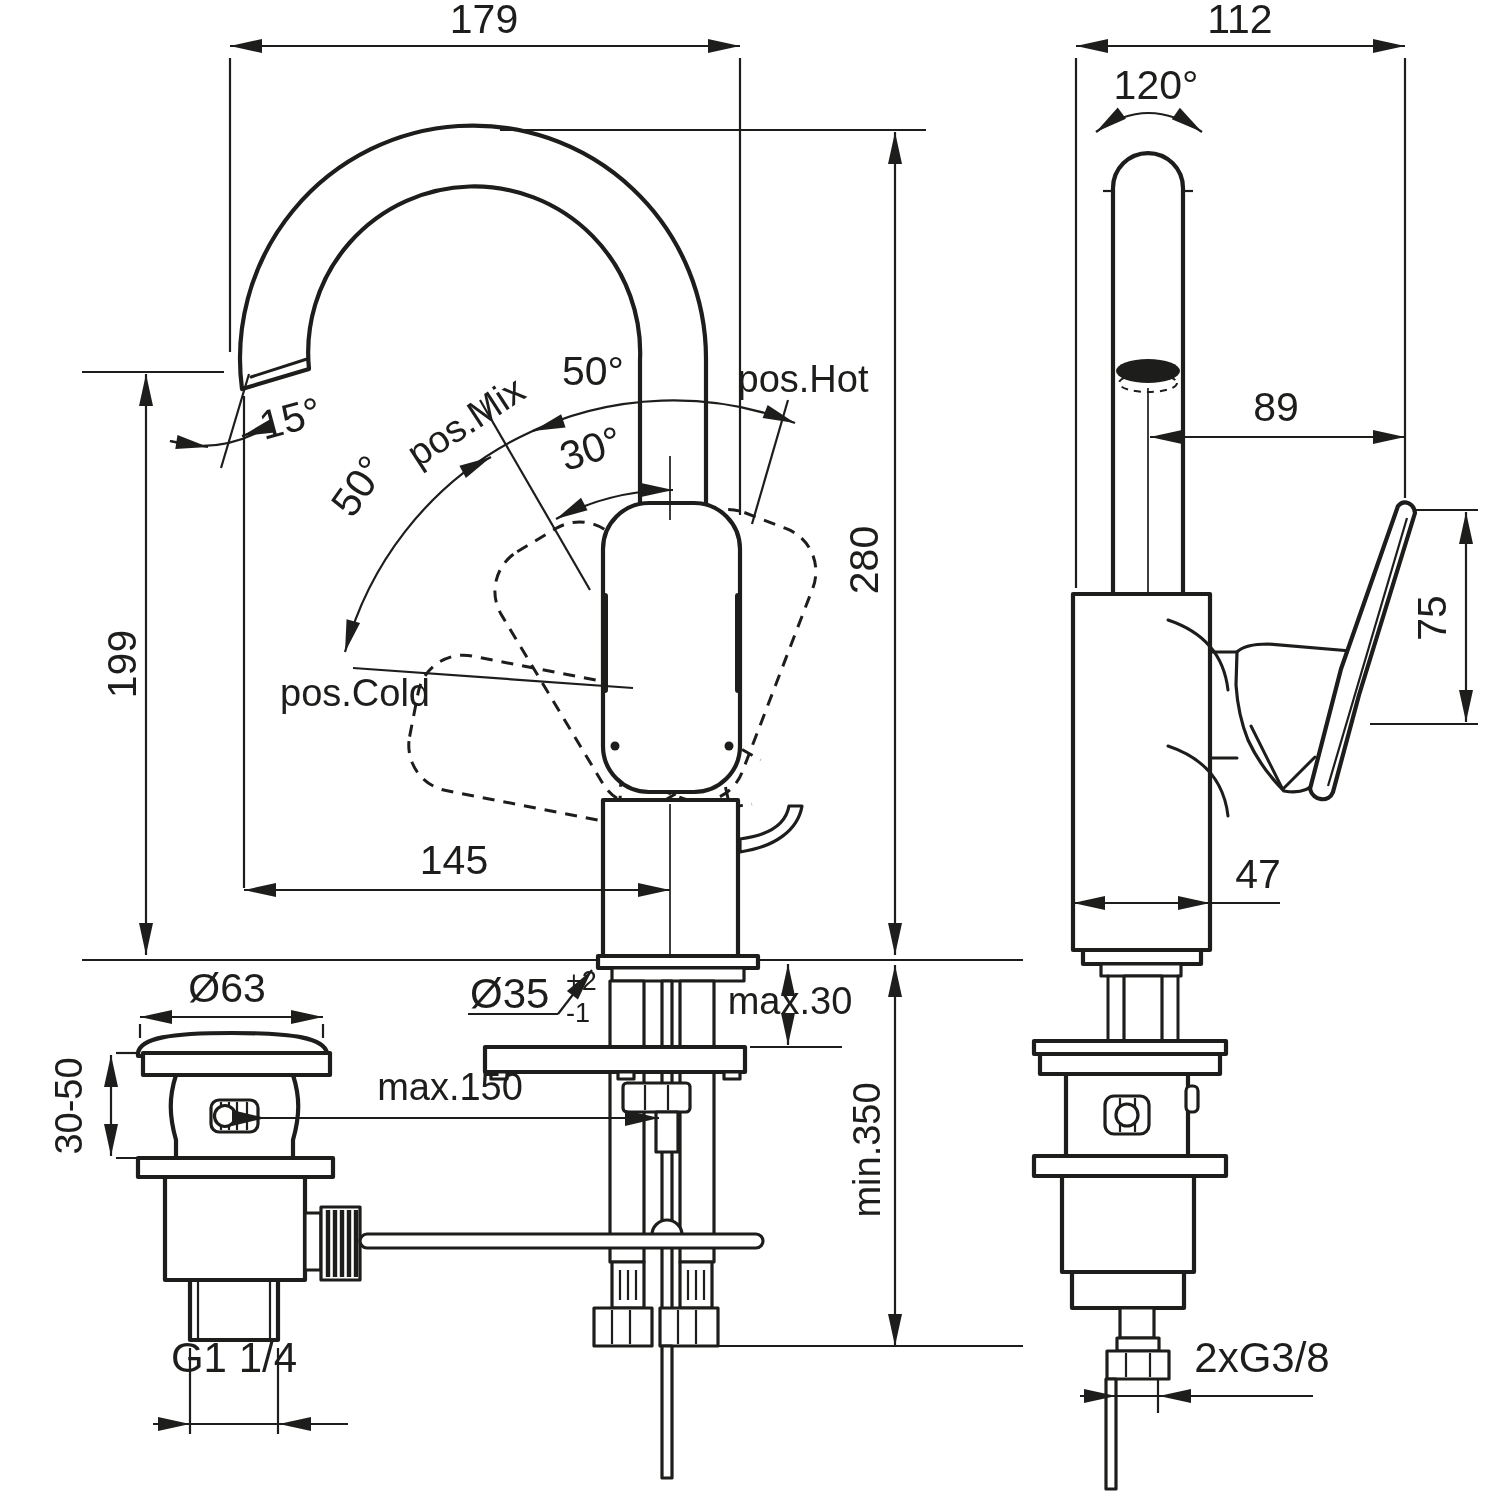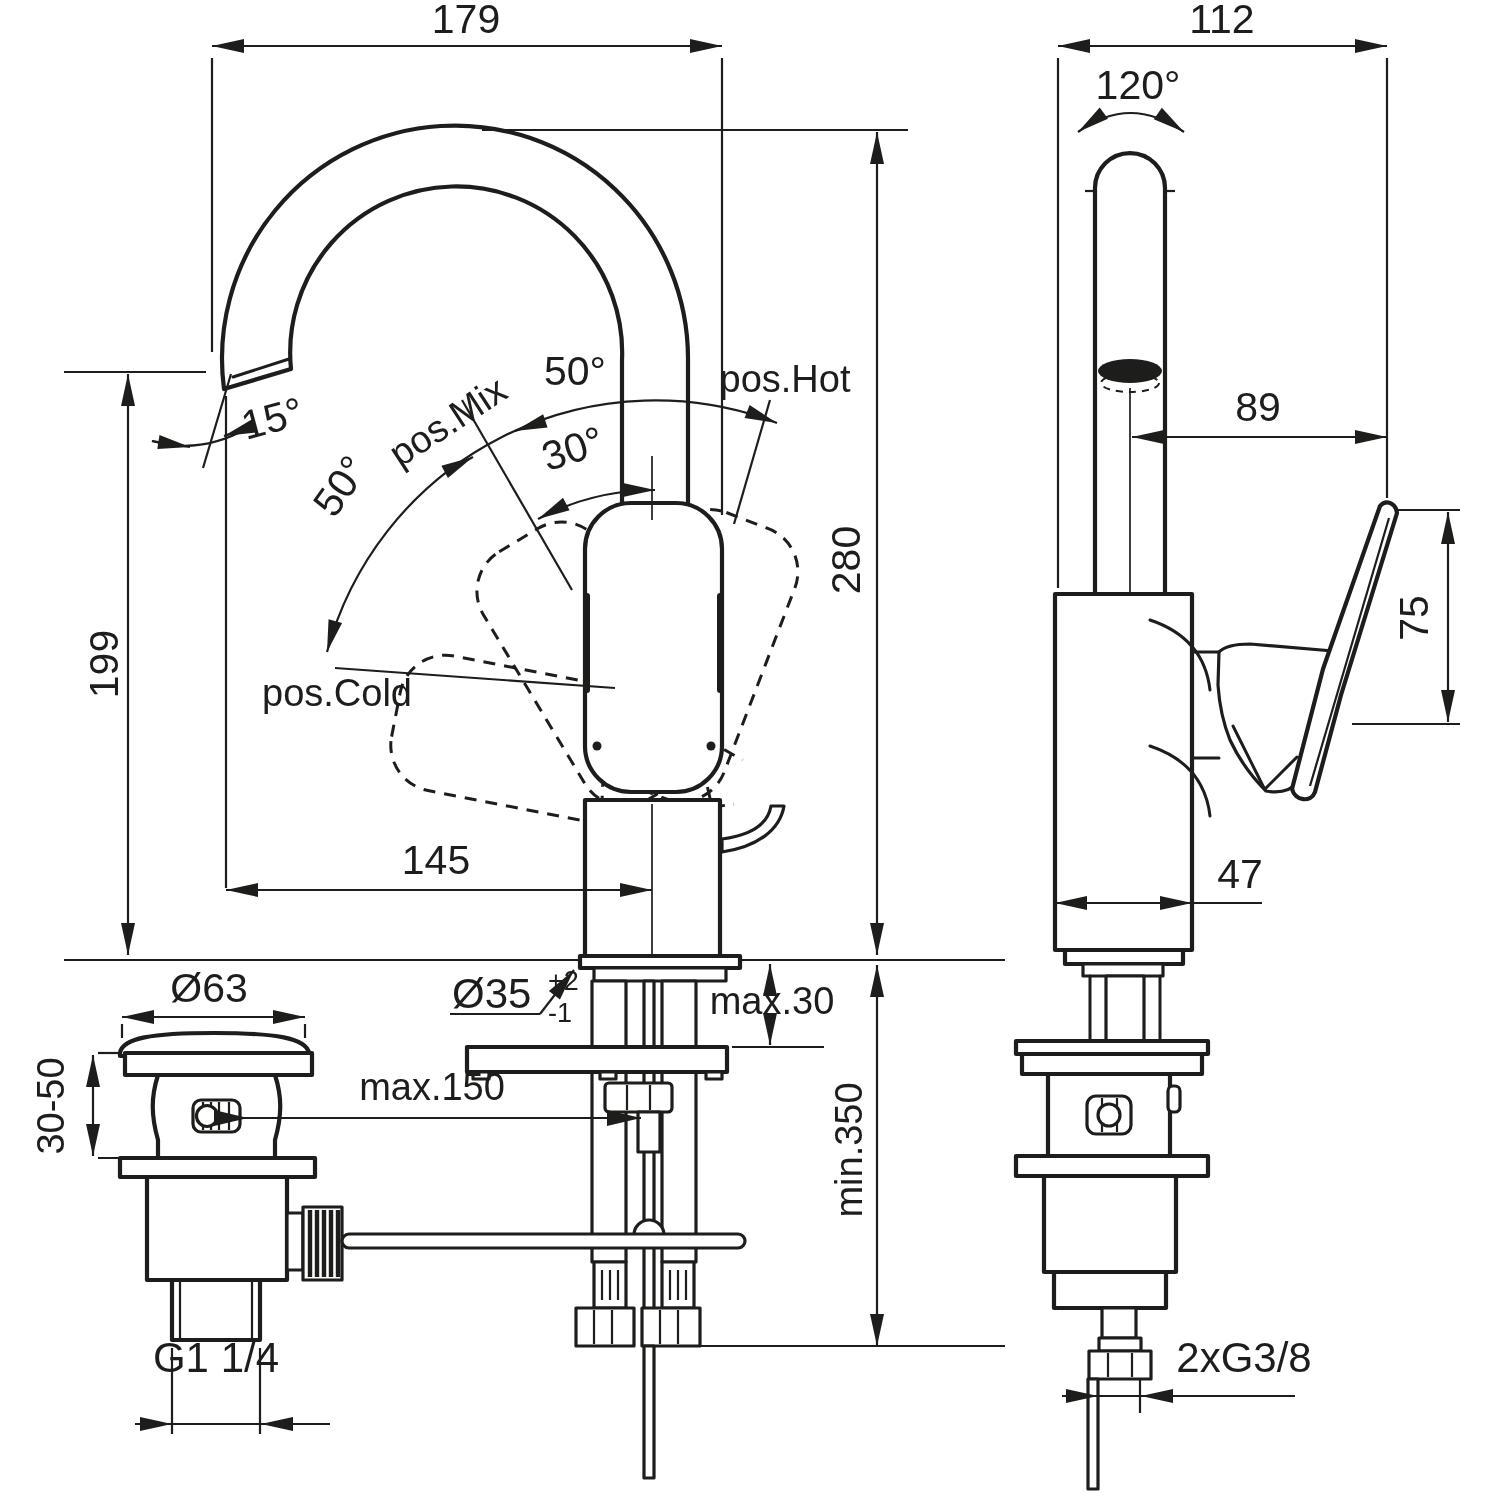--- a/index.html
+++ b/index.html
@@ -1,17 +1,17 @@
 <!DOCTYPE html>
 <html style="--line: #1d1d1b; --bg: #ffffff;"><head>
 <meta charset="utf-8">
 <style>
   :root { --line:#1d1d1b; --bg:#ffffff; }
   html,body { margin:0; padding:0; background:var(--bg); }
-  .stage { width:1244px; height:1500px; position:relative; background:var(--bg); }
+  .stage { width:1244px; height:1500px; position:relative; background:var(--bg);margin-left:18px; }
   svg { display:block; }
   
   .ol  { fill:#fff; stroke:var(--line); stroke-width:4.2; stroke-linejoin:round; }
   .ol3 { fill:#fff; stroke:var(--line); stroke-width:3.2; stroke-linejoin:round; }
   .ln3 { fill:none; stroke:var(--line); stroke-width:3;   stroke-linecap:round; }
   .thin{ fill:none; stroke:var(--line); stroke-width:2.2; }
   .hair{ fill:none; stroke:var(--line); stroke-width:1.7; }
   .dash{ fill:none; stroke:var(--line); stroke-width:3; stroke-dasharray:12 9; }
   .dash2{ fill:none; stroke:var(--line); stroke-width:2; stroke-dasharray:7 6; }
   .mark{ fill:none; stroke:var(--line); stroke-width:6; stroke-linecap:round; }

